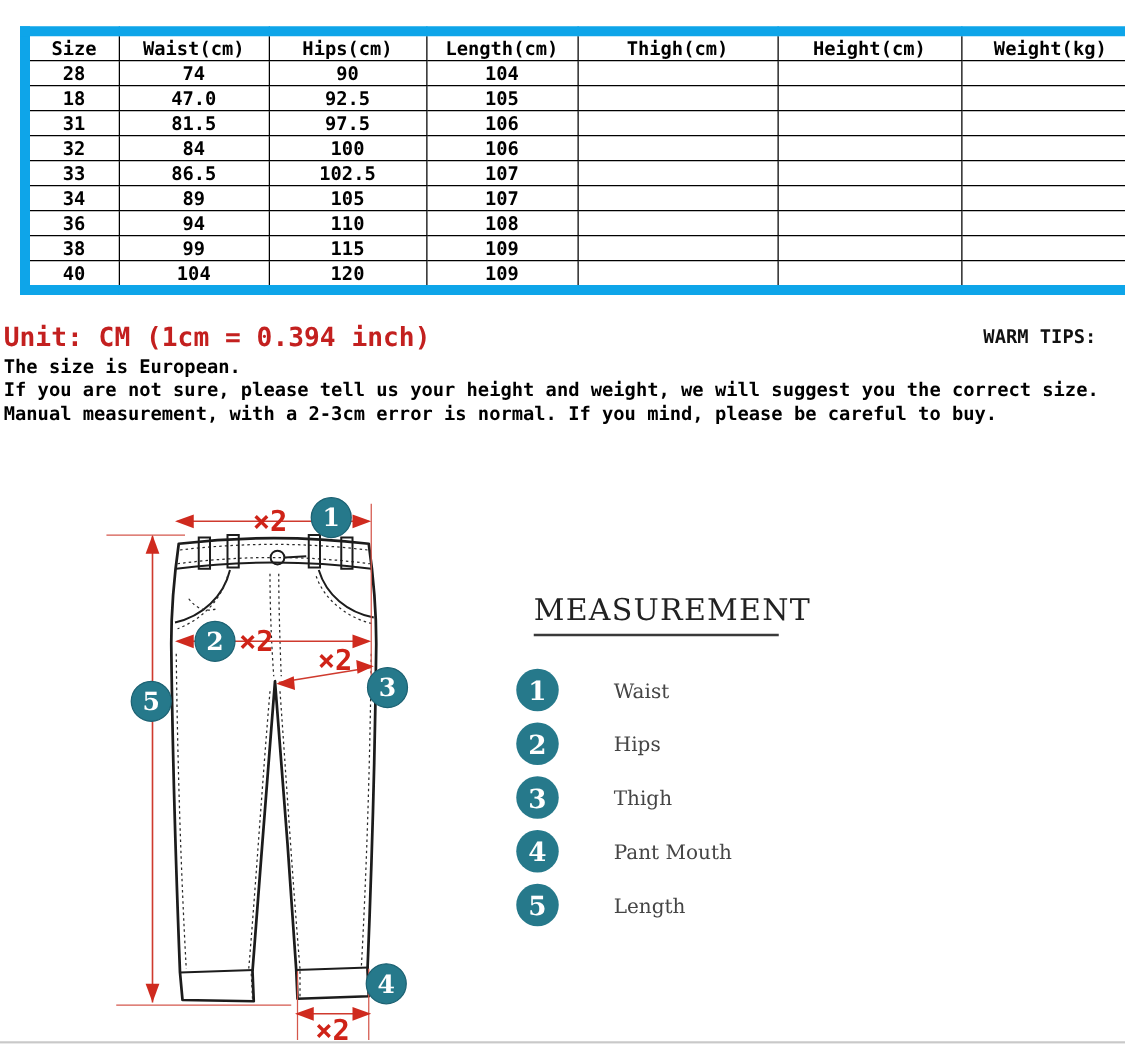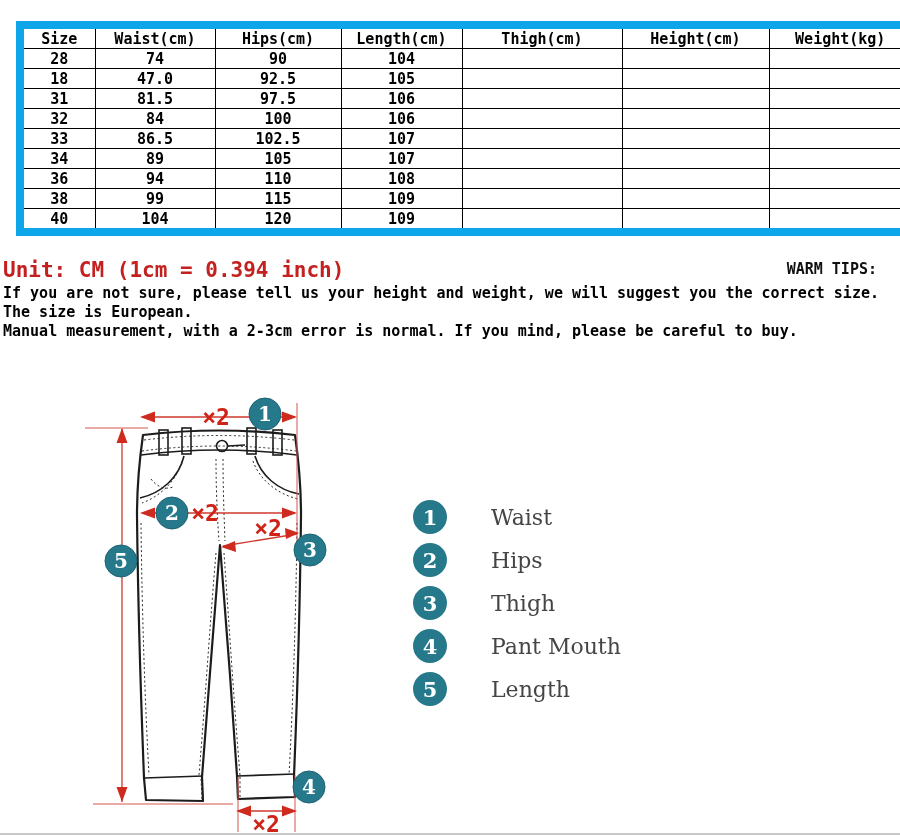--- a/index.html
+++ b/index.html
@@ -27,21 +27,21 @@
   .x2{fill:#cf2318;font:bold 23px "DejaVu Sans Mono",monospace;text-anchor:middle;}
   .badge-c{fill:#26798b;stroke:#1d6273;stroke-width:1;}
   .badge-n{fill:#fff;font:bold 20px "DejaVu Serif",serif;text-anchor:middle;}
   .legend{position:absolute;left:405px;top:474px;width:290px;}
   .legend-title{margin-left:22px;width:196px;text-align:center;font-family:"DejaVu Serif",serif;
         font-size:24px;letter-spacing:1px;color:#222;padding-bottom:5px;border-bottom:2px solid #3a3a3a;}
   .legend-items{margin-top:26px;}
   .legend-item{display:flex;align-items:center;height:34px;margin-bottom:9px;padding-left:8px;}
   .badge{width:34px;height:34px;border-radius:50%;background:#26798b;color:#fff;display:flex;
         align-items:center;justify-content:center;font:bold 21px "DejaVu Serif",serif;flex:0 0 34px;}
-  .legend-label{margin-left:44px;font-family:"DejaVu Serif",serif;font-size:22px;color:#454545;}
+  .legend-label{margin-left:44px;font-family:"DejaVu Serif",serif;font-size:16px;color:#454545;}
   .bottom-line{position:absolute;bottom:0;left:0;width:100%;height:2px;background:#c9c9c9;}
 </style>
 </head>
 <body>
 
 <div class="page">
 
 
   <table class="size-table">
     <colgroup>
@@ -147,22 +147,22 @@
           <td></td>
       </tr>
     </tbody>
   </table>
 
   <div class="notes">
     <div class="unit-row">
       <span class="unit">Unit: CM (1cm = 0.394 inch)</span>
       <span class="warm">WARM TIPS:</span>
     </div>
+    <div class="note-line">The size is European.</div>
     <div class="note-line">If you are not sure, please tell us your height and weight, we will suggest you the correct size.</div>
-    <div class="note-line">The size is European.</div>
     <div class="note-line">Manual measurement, with a 2-3cm error is normal. If you mind, please be careful to buy.</div>
   </div>
 
   <svg class="pants" width="270" height="452" viewBox="0 0 270 452">
 
     <g>
       <path class="art" d="M58,52 Q134,43 210,52 C214,80 216,106 216,132 C215,225 212,320 209,393 L210,414 L153,416 L152,393 C147,318 141,234 135,162 C129,234 123,318 117,394 L118,418 L61,417 L59,395 C56,318 53,225 52,132 C52,106 54,80 58,52 Z"></path>
       <path class="det" d="M56,72 Q134,62 212,72"></path>
       <path class="stitch" d="M59,57 Q134,48 209,57"></path>
       <path class="stitch" d="M57,68 Q134,58 211,68"></path>
@@ -233,20 +233,21 @@
       <path class="rl" d="M153,428 L210,428"></path>
       <polygon class="rhead" points="151,428 166,422.5 166,433.5"></polygon>
       <polygon class="rhead" points="212,428 197,422.5 197,433.5"></polygon>
       <text class="x2" x="181" y="449">×2</text>
       <circle class="badge-c" cx="224" cy="404" r="16"></circle>
       <text class="badge-n" x="224" y="411">4</text>
     </g>
   </svg>
 
   <div class="legend">
+    <div class="legend-title">MEASUREMENT</div>
     <div class="legend-items">
       <div class="legend-item">
         <span class="badge">1</span>
         <span class="legend-label">Waist</span>
       </div>
       <div class="legend-item">
         <span class="badge">2</span>
         <span class="legend-label">Hips</span>
       </div>
       <div class="legend-item">

